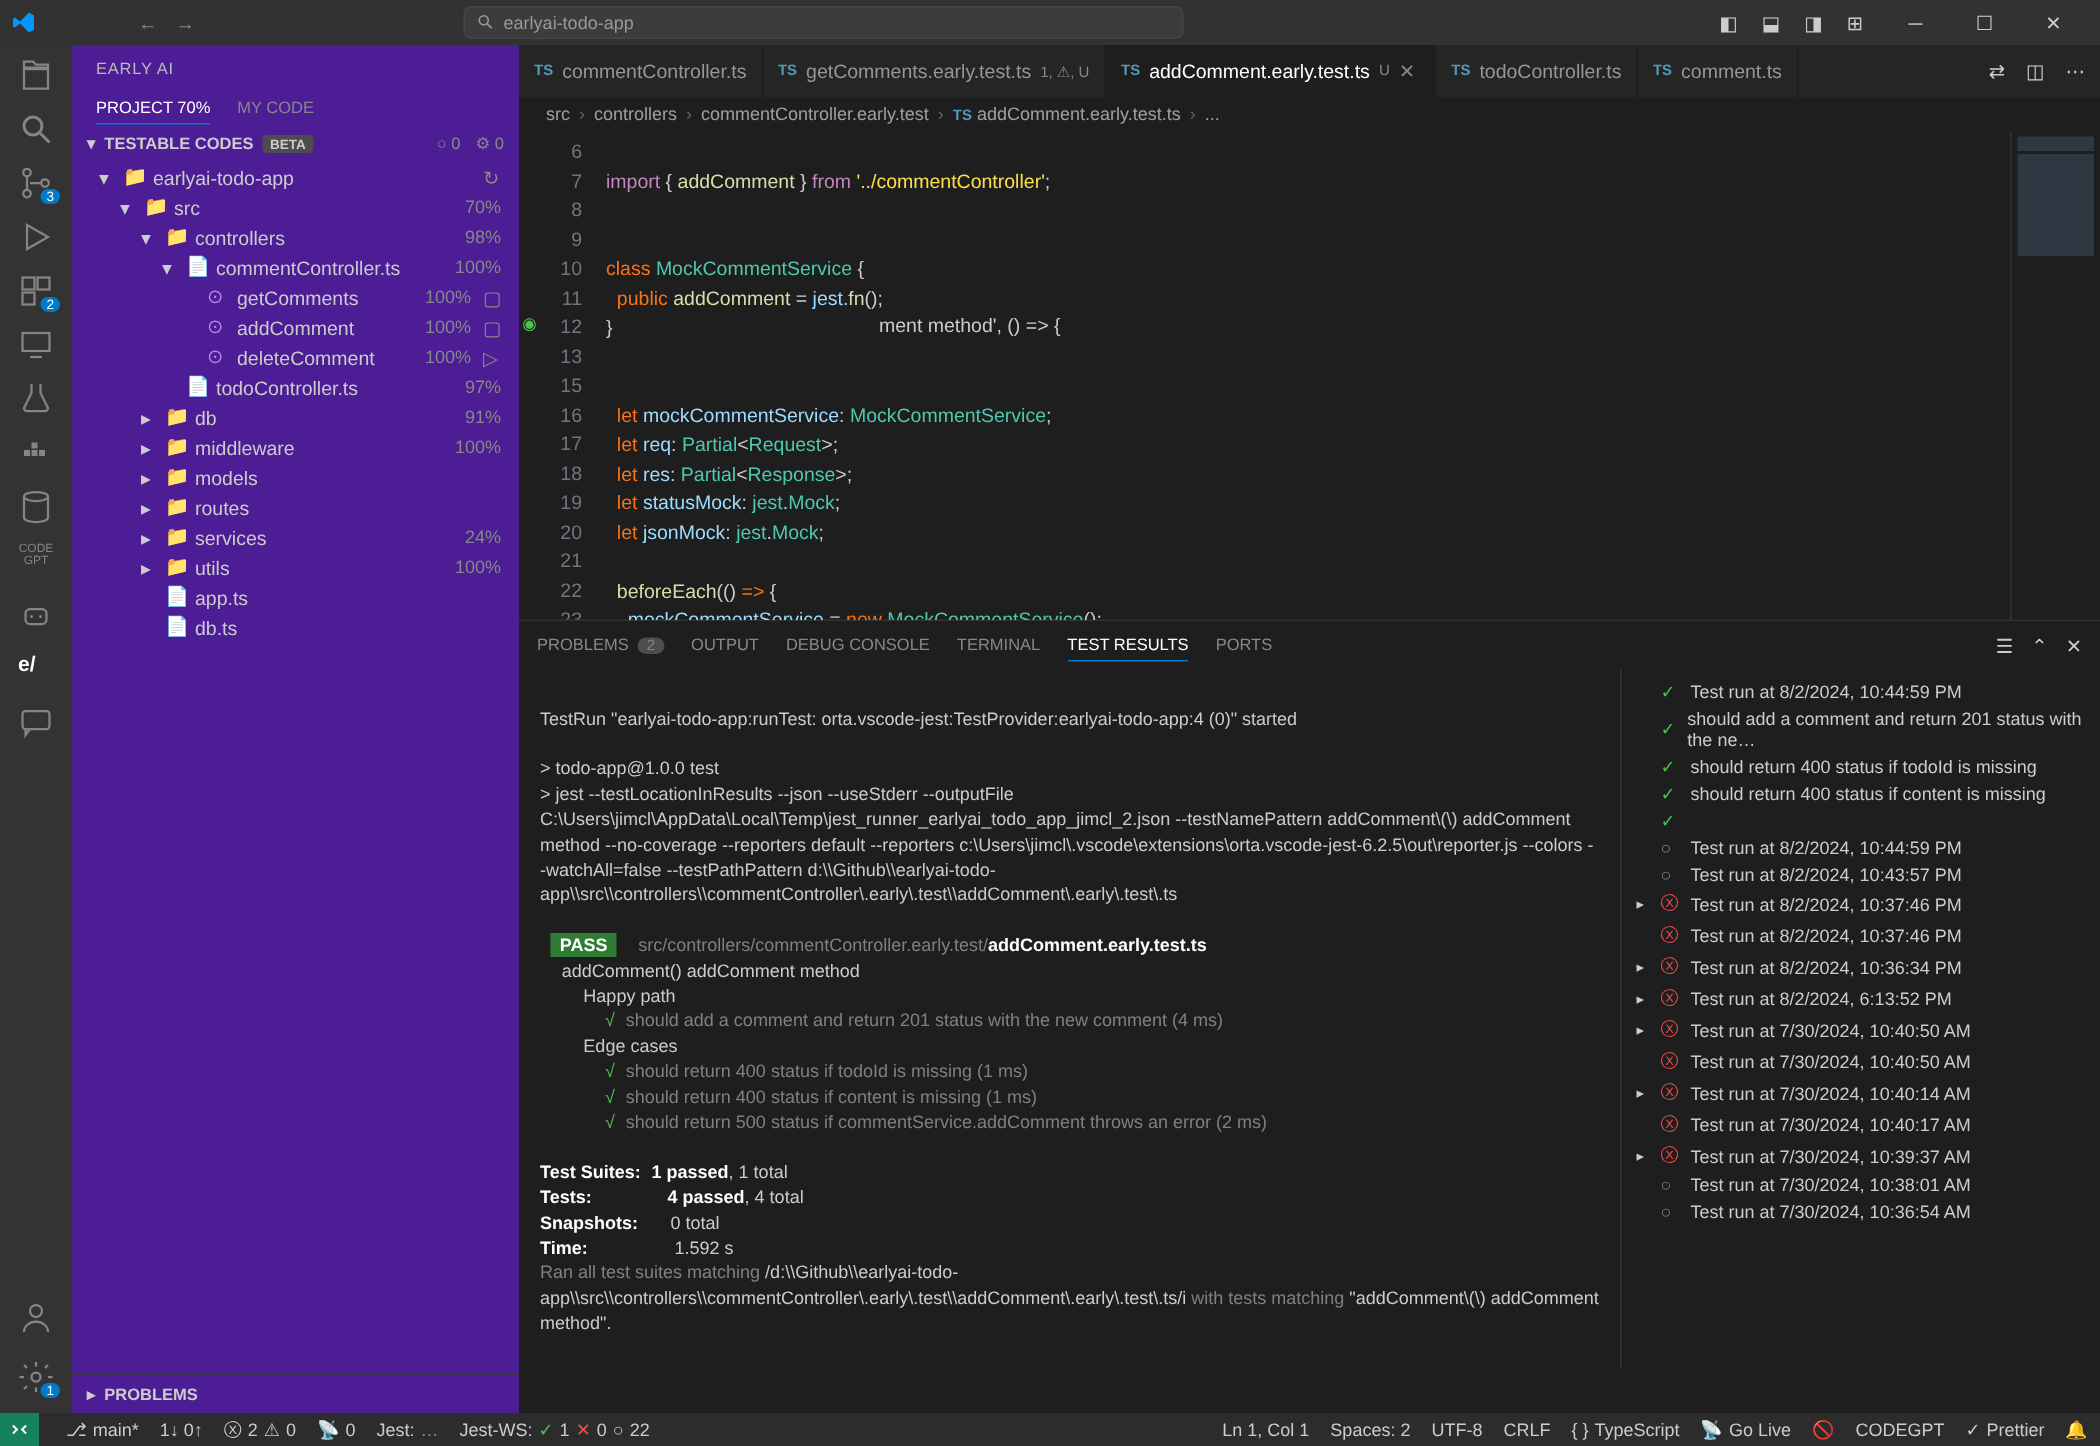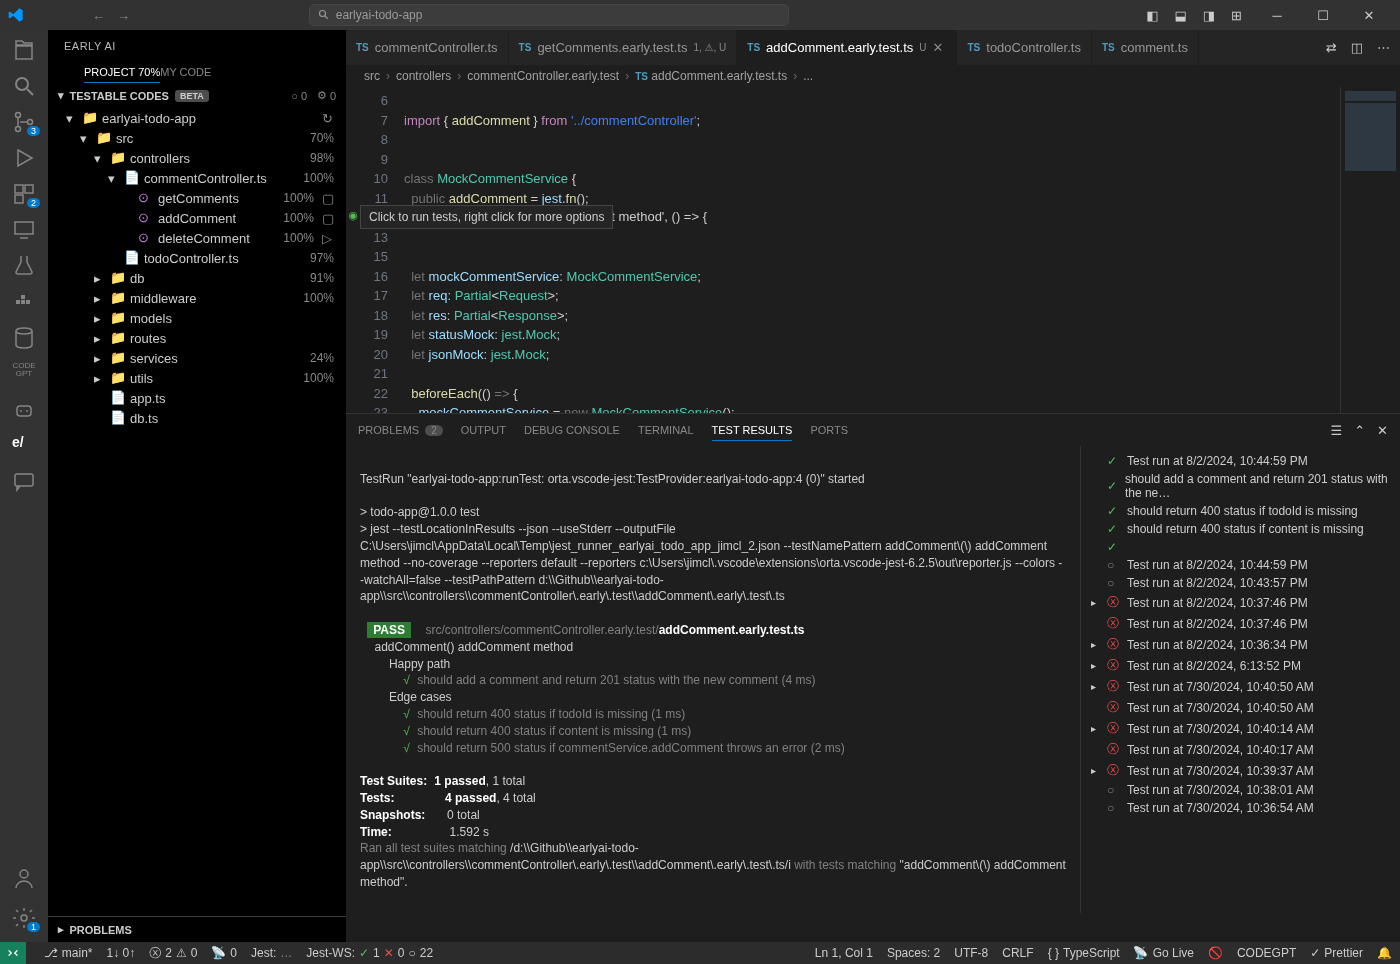--- a/index.html
+++ b/index.html
@@ -19,23 +19,23 @@
 
 
 .main { flex: 1; display: flex; overflow: hidden; }
 .activitybar { width: 48px; background: #333333; display: flex; flex-direction: column; align-items: center; padding-top: 8px; gap: 12px; }
 .activitybar .icon { width: 24px; height: 24px; color: #858585; cursor: pointer; position: relative; }
 .activitybar .icon.active { color: #fff; }
 .activitybar .icon .badge { position: absolute; bottom: -2px; right: -4px; background: #007acc; color: #fff; font-size: 9px; border-radius: 8px; padding: 0 4px; min-width: 12px; text-align: center; }
 .activitybar .spacer { flex: 1; }
 .activitybar .bottom-icons { display: flex; flex-direction: column; gap: 16px; margin-bottom: 12px; }
 
-.sidebar { width: 298px; background: #000000; display: flex; flex-direction: column; }
+.sidebar { width: 298px; background: #4c1d95; display: flex; flex-direction: column; }
 .sidebar-header { padding: 10px 16px; font-size: 11px; font-weight: 400; letter-spacing: 0.5px; color: #bbbbbb; }
-.sidebar-tabs { display: flex; padding: 0 16px; font-size: 11px; margin-left: 20px; }
+.sidebar-tabs { display: flex; padding: 0 16px; gap: 18px; font-size: 11px; }
 .sidebar-tabs .tab { padding: 4px 0; color: #888; cursor: pointer; }
 .sidebar-tabs .tab.active { color: #fff; border-bottom: 1px solid #007acc; }
 .sidebar-section { padding: 6px 10px; display: flex; align-items: center; gap: 6px; font-size: 11px; font-weight: 600; color: #ccc; }
 .sidebar-section .badge-beta { background: #4d4d4d; color: #ccc; font-size: 9px; padding: 1px 5px; border-radius: 3px; }
 .sidebar-section .stats { margin-left: auto; display: flex; gap: 10px; color: #888; font-size: 11px; font-weight: 400; }
 .sidebar-section .stats span { display: flex; align-items: center; gap: 3px; }
 
 .tree { flex: 1; overflow-y: auto; padding: 0 0 0 10px; }
 .tree-item { display: flex; align-items: center; padding: 2px 8px; gap: 4px; cursor: pointer; font-size: 13px; color: #ccc; }
 .tree-item .chev { width: 12px; color: #ccc; flex-shrink: 0; }
@@ -61,23 +61,23 @@
 
 .breadcrumb { display: flex; align-items: center; gap: 6px; padding: 4px 18px; font-size: 12px; color: #a0a0a0; background: #1e1e1e; }
 .breadcrumb .sep { color: #666; }
 
 .editor-wrap { flex: 1; display: flex; overflow: hidden; position: relative; }
 .gutter { width: 58px; text-align: right; padding: 4px 16px 4px 0; color: #6e7681; font-family: Consolas, monospace; font-size: 13px; line-height: 1.5; }
 .code { flex: 1; padding: 4px 0; font-family: Consolas, monospace; font-size: 13px; line-height: 1.5; white-space: pre; overflow: auto; }
 .code .kw { color: #c586c0; }
 .code .type { color: #4ec9b0; }
 .code .fn { color: #dcdcaa; }
-.code .str { color: #3b82f6; }
+.code .str { color: #fde047; }
 .code .var { color: #9cdcfe; }
-.code .blue { color: #737373; }
+.code .blue { color: #f97316; }
 .minimap { width: 60px; background: #1e1e1e; border-left: 1px solid #333; }
 .minimap-content { height: 140px; background: linear-gradient(to bottom, #3a4a5a 0, #3a4a5a 10px, transparent 10px, transparent 12px, #3a4a5a 12px, #3a4a5a 80px, transparent 80px); opacity: 0.6; margin: 4px; }
 
 .run-gutter { position: absolute; left: 0; top: 122px; color: #4ec04e; width: 14px; text-align: center; font-size: 11px; }
 .tooltip { position: absolute; left: 14px; top: 118px; background: #252526; border: 1px solid #454545; padding: 4px 8px; font-size: 12px; color: #ccc; z-index: 10; }
 
 
 .panel { height: 500px; border-top: 1px solid #333; display: flex; flex-direction: column; background: #1e1e1e; }
 .panel-tabs { display: flex; align-items: center; padding: 0 12px; height: 32px; gap: 18px; background: #1e1e1e; }
 .panel-tabs .ptab { font-size: 11px; color: #888; cursor: pointer; padding: 4px 0; display: flex; align-items: center; gap: 6px; }
@@ -373,23 +373,20 @@
         <span class="sep">›</span>
         <span>controllers</span>
         <span class="sep">›</span>
         <span>commentController.early.test</span>
         <span class="sep">›</span>
         <span><span style="color:#519aba;font-size:10px;font-weight:bold">TS</span> addComment.early.test.ts</span>
         <span class="sep">›</span>
         <span>...</span>
       </div>
     <div class="editor-wrap" style="height:326px;flex:0 0 326px">
-      <div class="tooltip">
-        <span>Click to run tests, right click for more options</span>
-      </div>
       <span style="position:absolute;left:240px;top:122px;font-family:Consolas,monospace;font-size:13px;color:#ce9178;z-index:5"><span style="color:#ccc">ment method', () =&gt; {</span></span>
       <div class="run-gutter">◉</div>
       <div class="gutter" id="gutter">
           <div>6</div>
           <div>7</div>
           <div>8</div>
           <div>9</div>
           <div>10</div>
           <div>11</div>
           <div>12</div>

